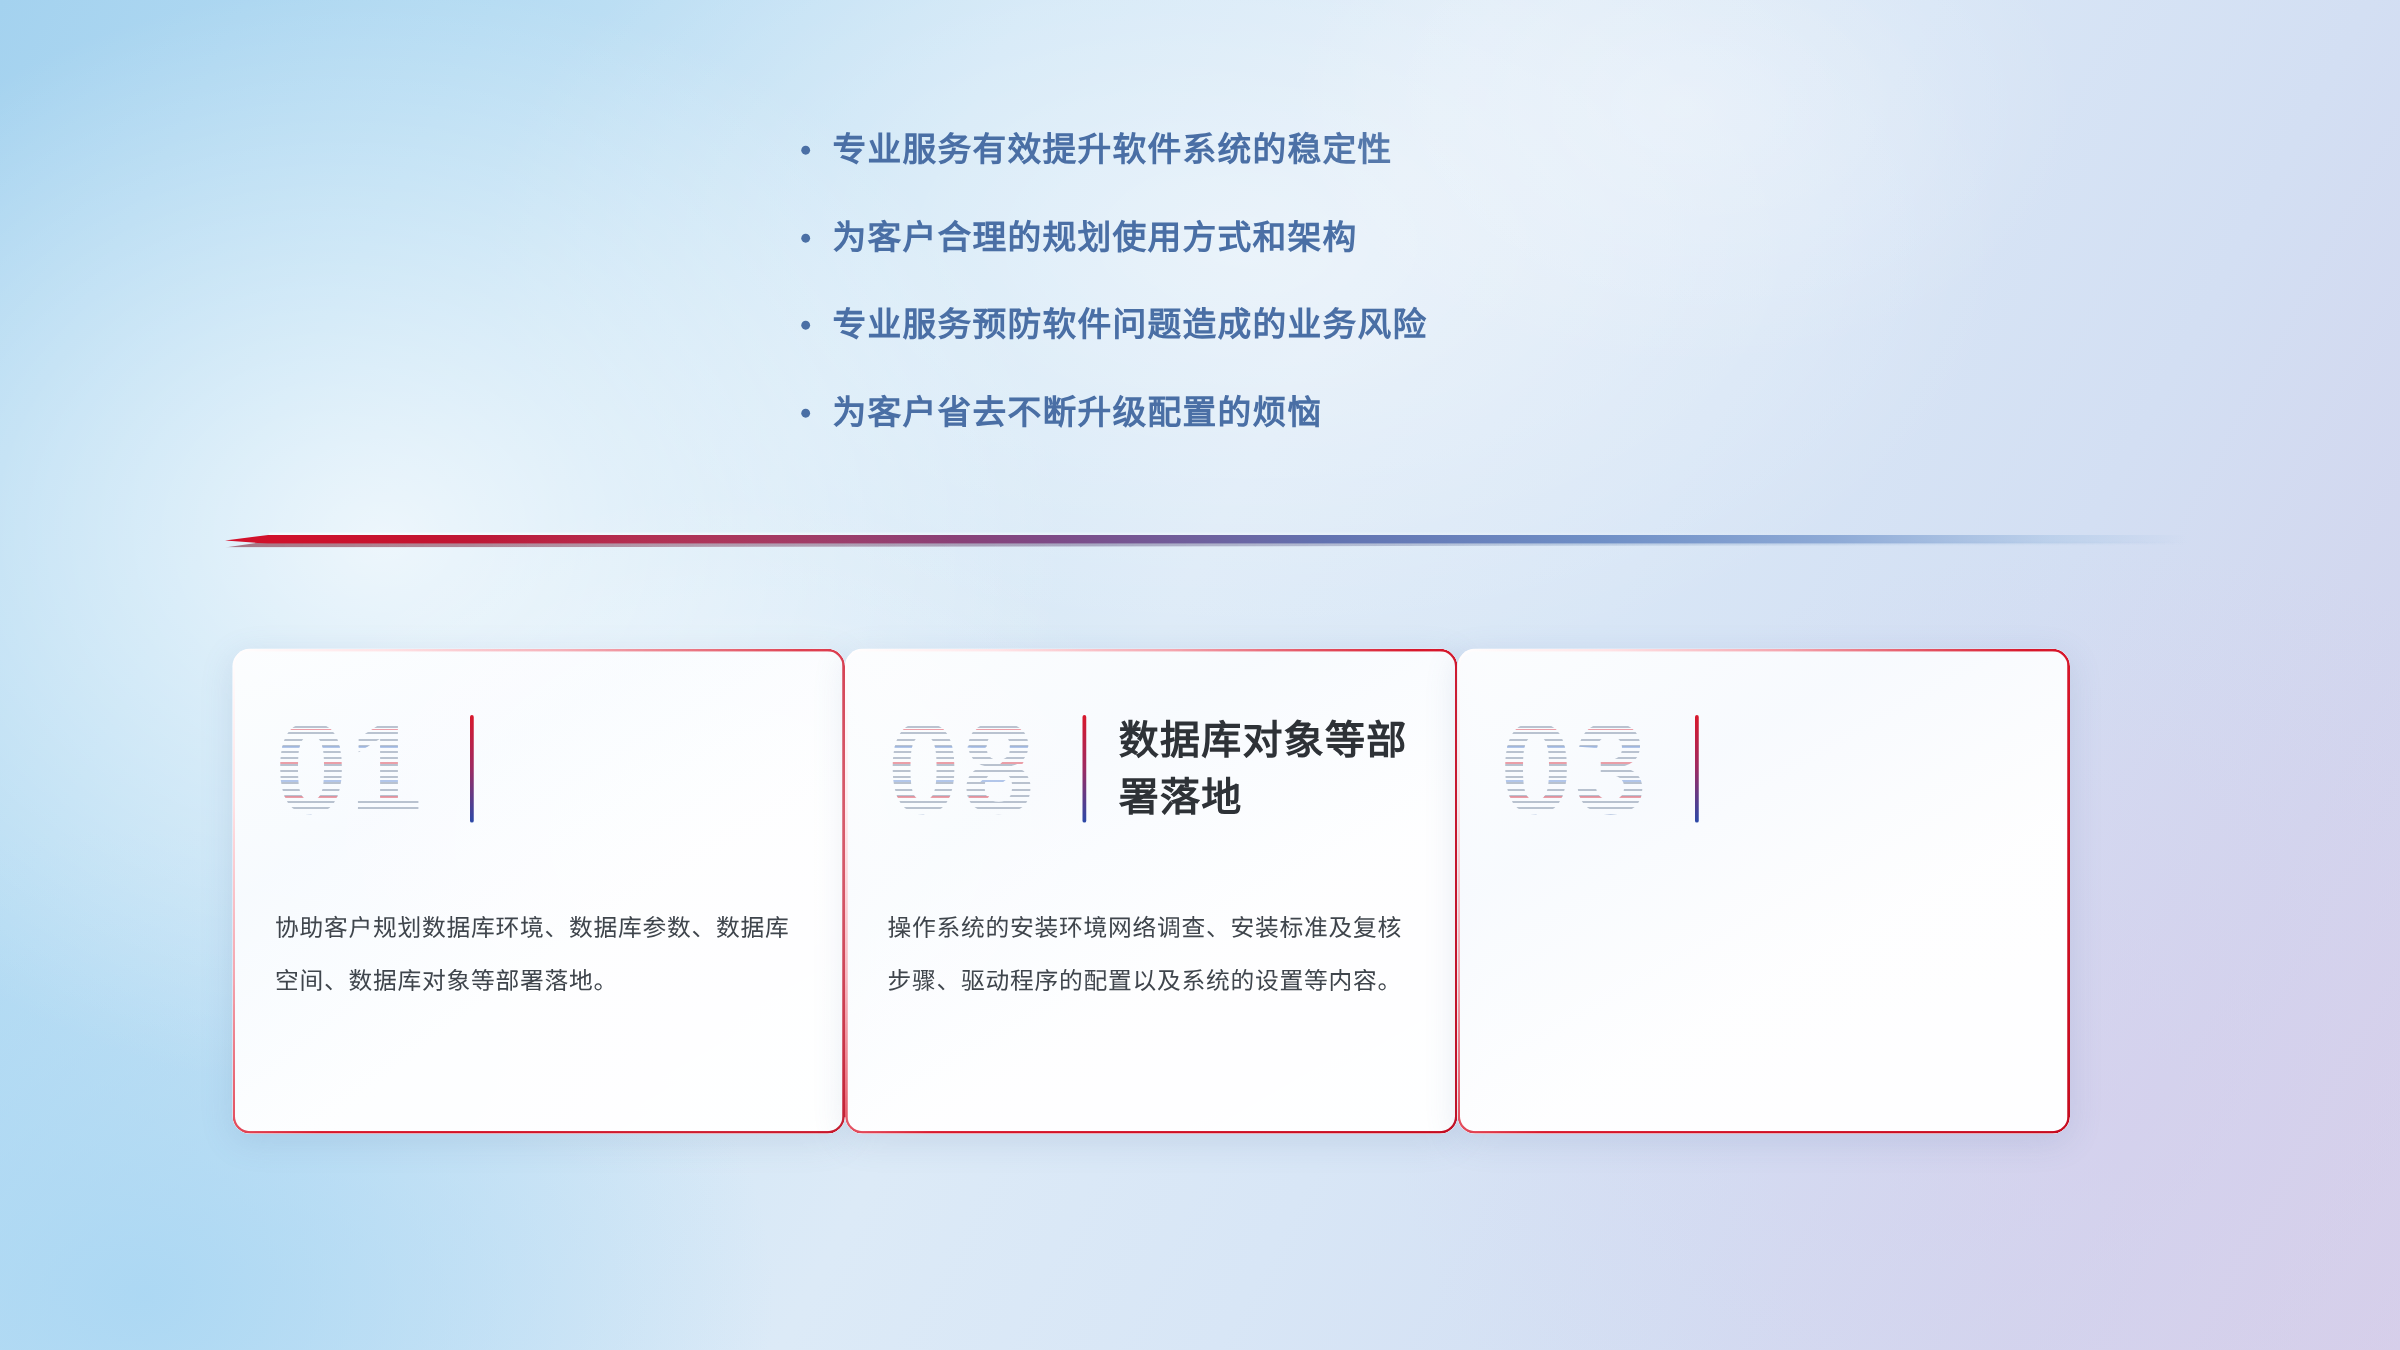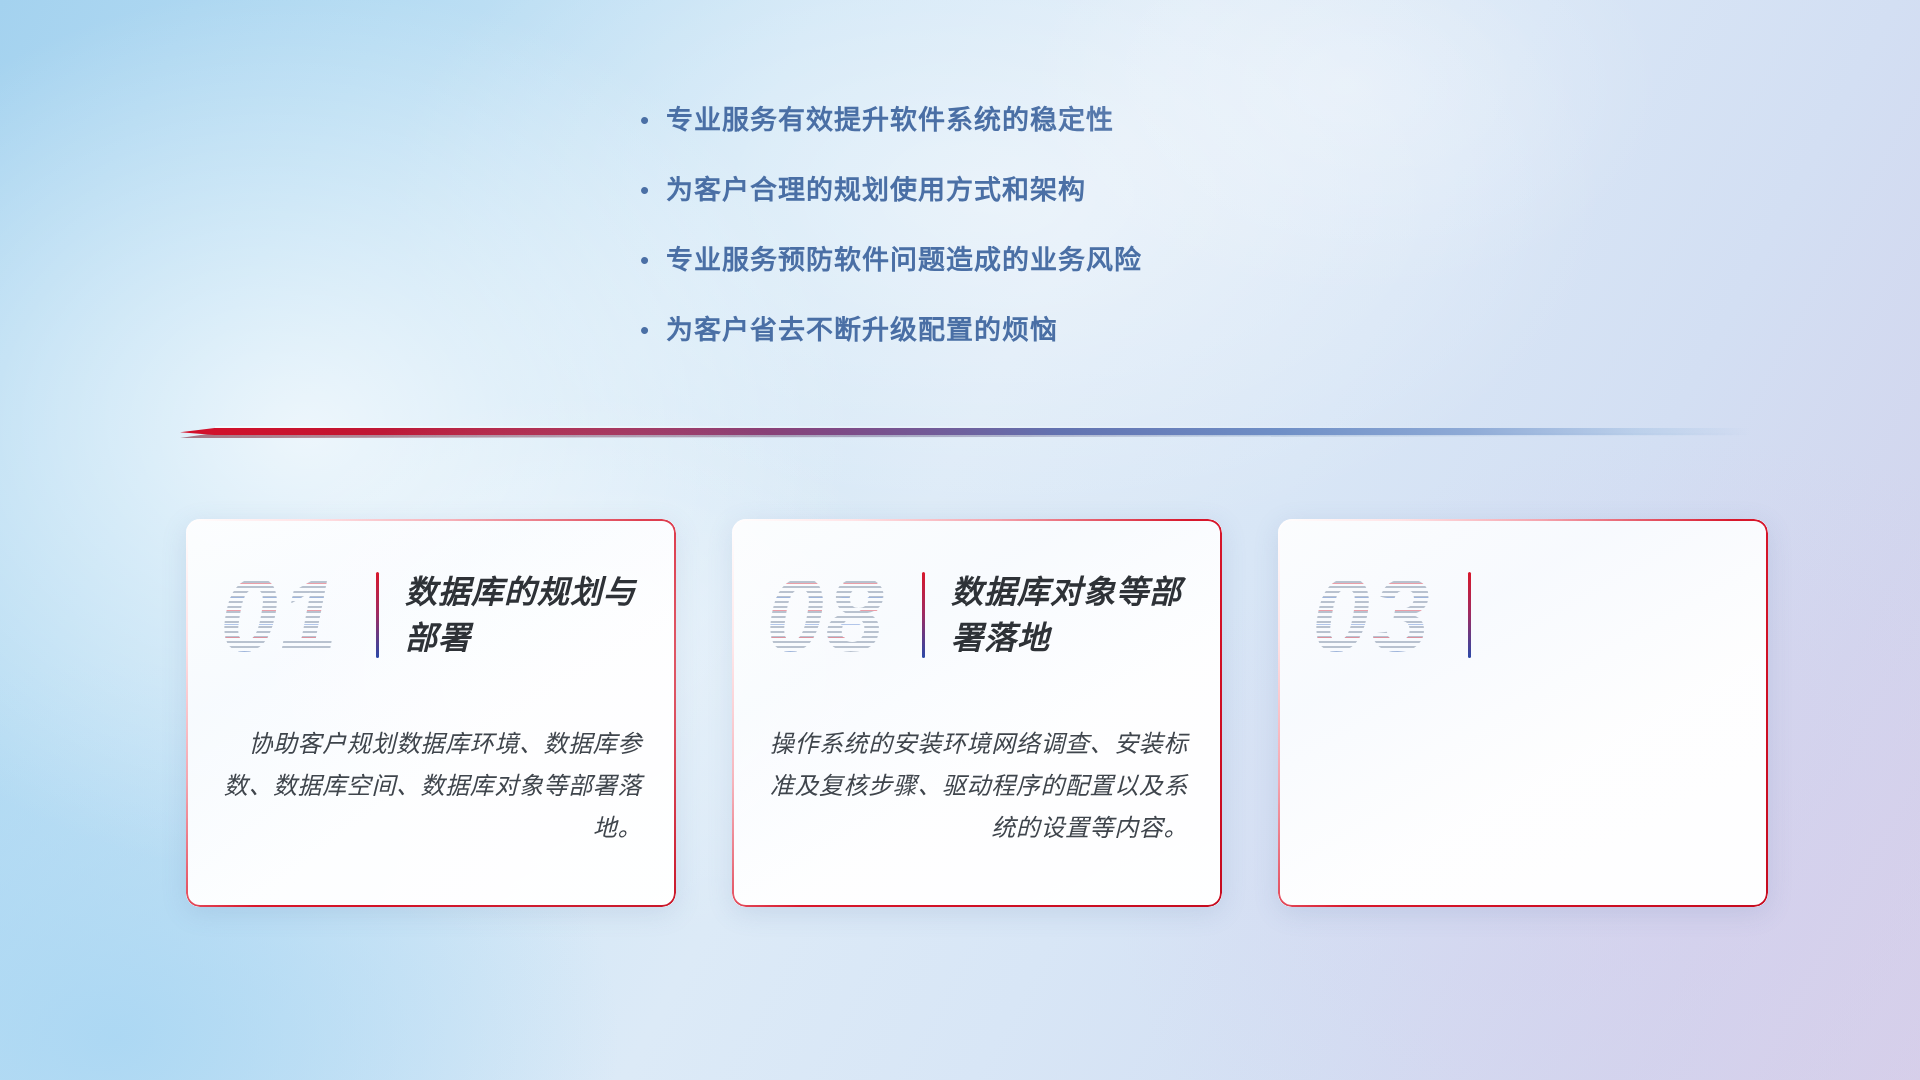--- a/index.html
+++ b/index.html
@@ -124,22 +124,20 @@
         rgba(255,255,255,0.55) 0%,
         rgba(255,255,255,0.30) 40%,
         rgba(255,255,255,0.0) 85%);
   }
 
   
   .cards{
     position:absolute;
     left:186px; top:519px;
     display:flex;
-    gap:56px;
-    font-style:italic;
   }
   .card{
     position:relative;
     width:490px; height:388px;
     border-radius:14px;
     background:linear-gradient(150deg,
         rgba(255,255,255,0.90) 0%,
         rgba(250,252,255,0.93) 30%,
         rgba(255,255,255,0.97) 62%,
         rgba(255,255,255,0.99) 100%);
@@ -226,25 +224,24 @@
     flex:1 1 auto;
     font-size:32px;
     line-height:46px;
     font-weight:bold;
     color:#2e3237;
     letter-spacing:1px;
   }
 
   .card-body{
     margin-top:48px;
-    font-size:24px;
+    font-size:19px;
     line-height:42px;
     color:#3f454c;
     letter-spacing:0.6px;
-    text-align:right;
   }
 </style>
 </head>
 <body>
 
 <div id="slide">
 
   <div class="bullets">
 
     <div class="bullet-row">
@@ -275,21 +272,20 @@
     <div class="divider-hi"></div>
   </div>
 
   <div class="cards">
 
     <div class="card">
       <div class="card-inner">
         <div class="card-head">
           <div class="ghost-num" data-ghost="01">01</div>
           <div class="card-rule"></div>
-          <div class="card-title">数据库的规划与部署</div>
         </div>
         <div class="card-body">协助客户规划数据库环境、数据库参数、数据库空间、数据库对象等部署落地。</div>
       </div>
     </div>
 
     <div class="card">
       <div class="card-inner">
         <div class="card-head">
           <div class="ghost-num" data-ghost="02">08</div>
           <div class="card-rule"></div>

